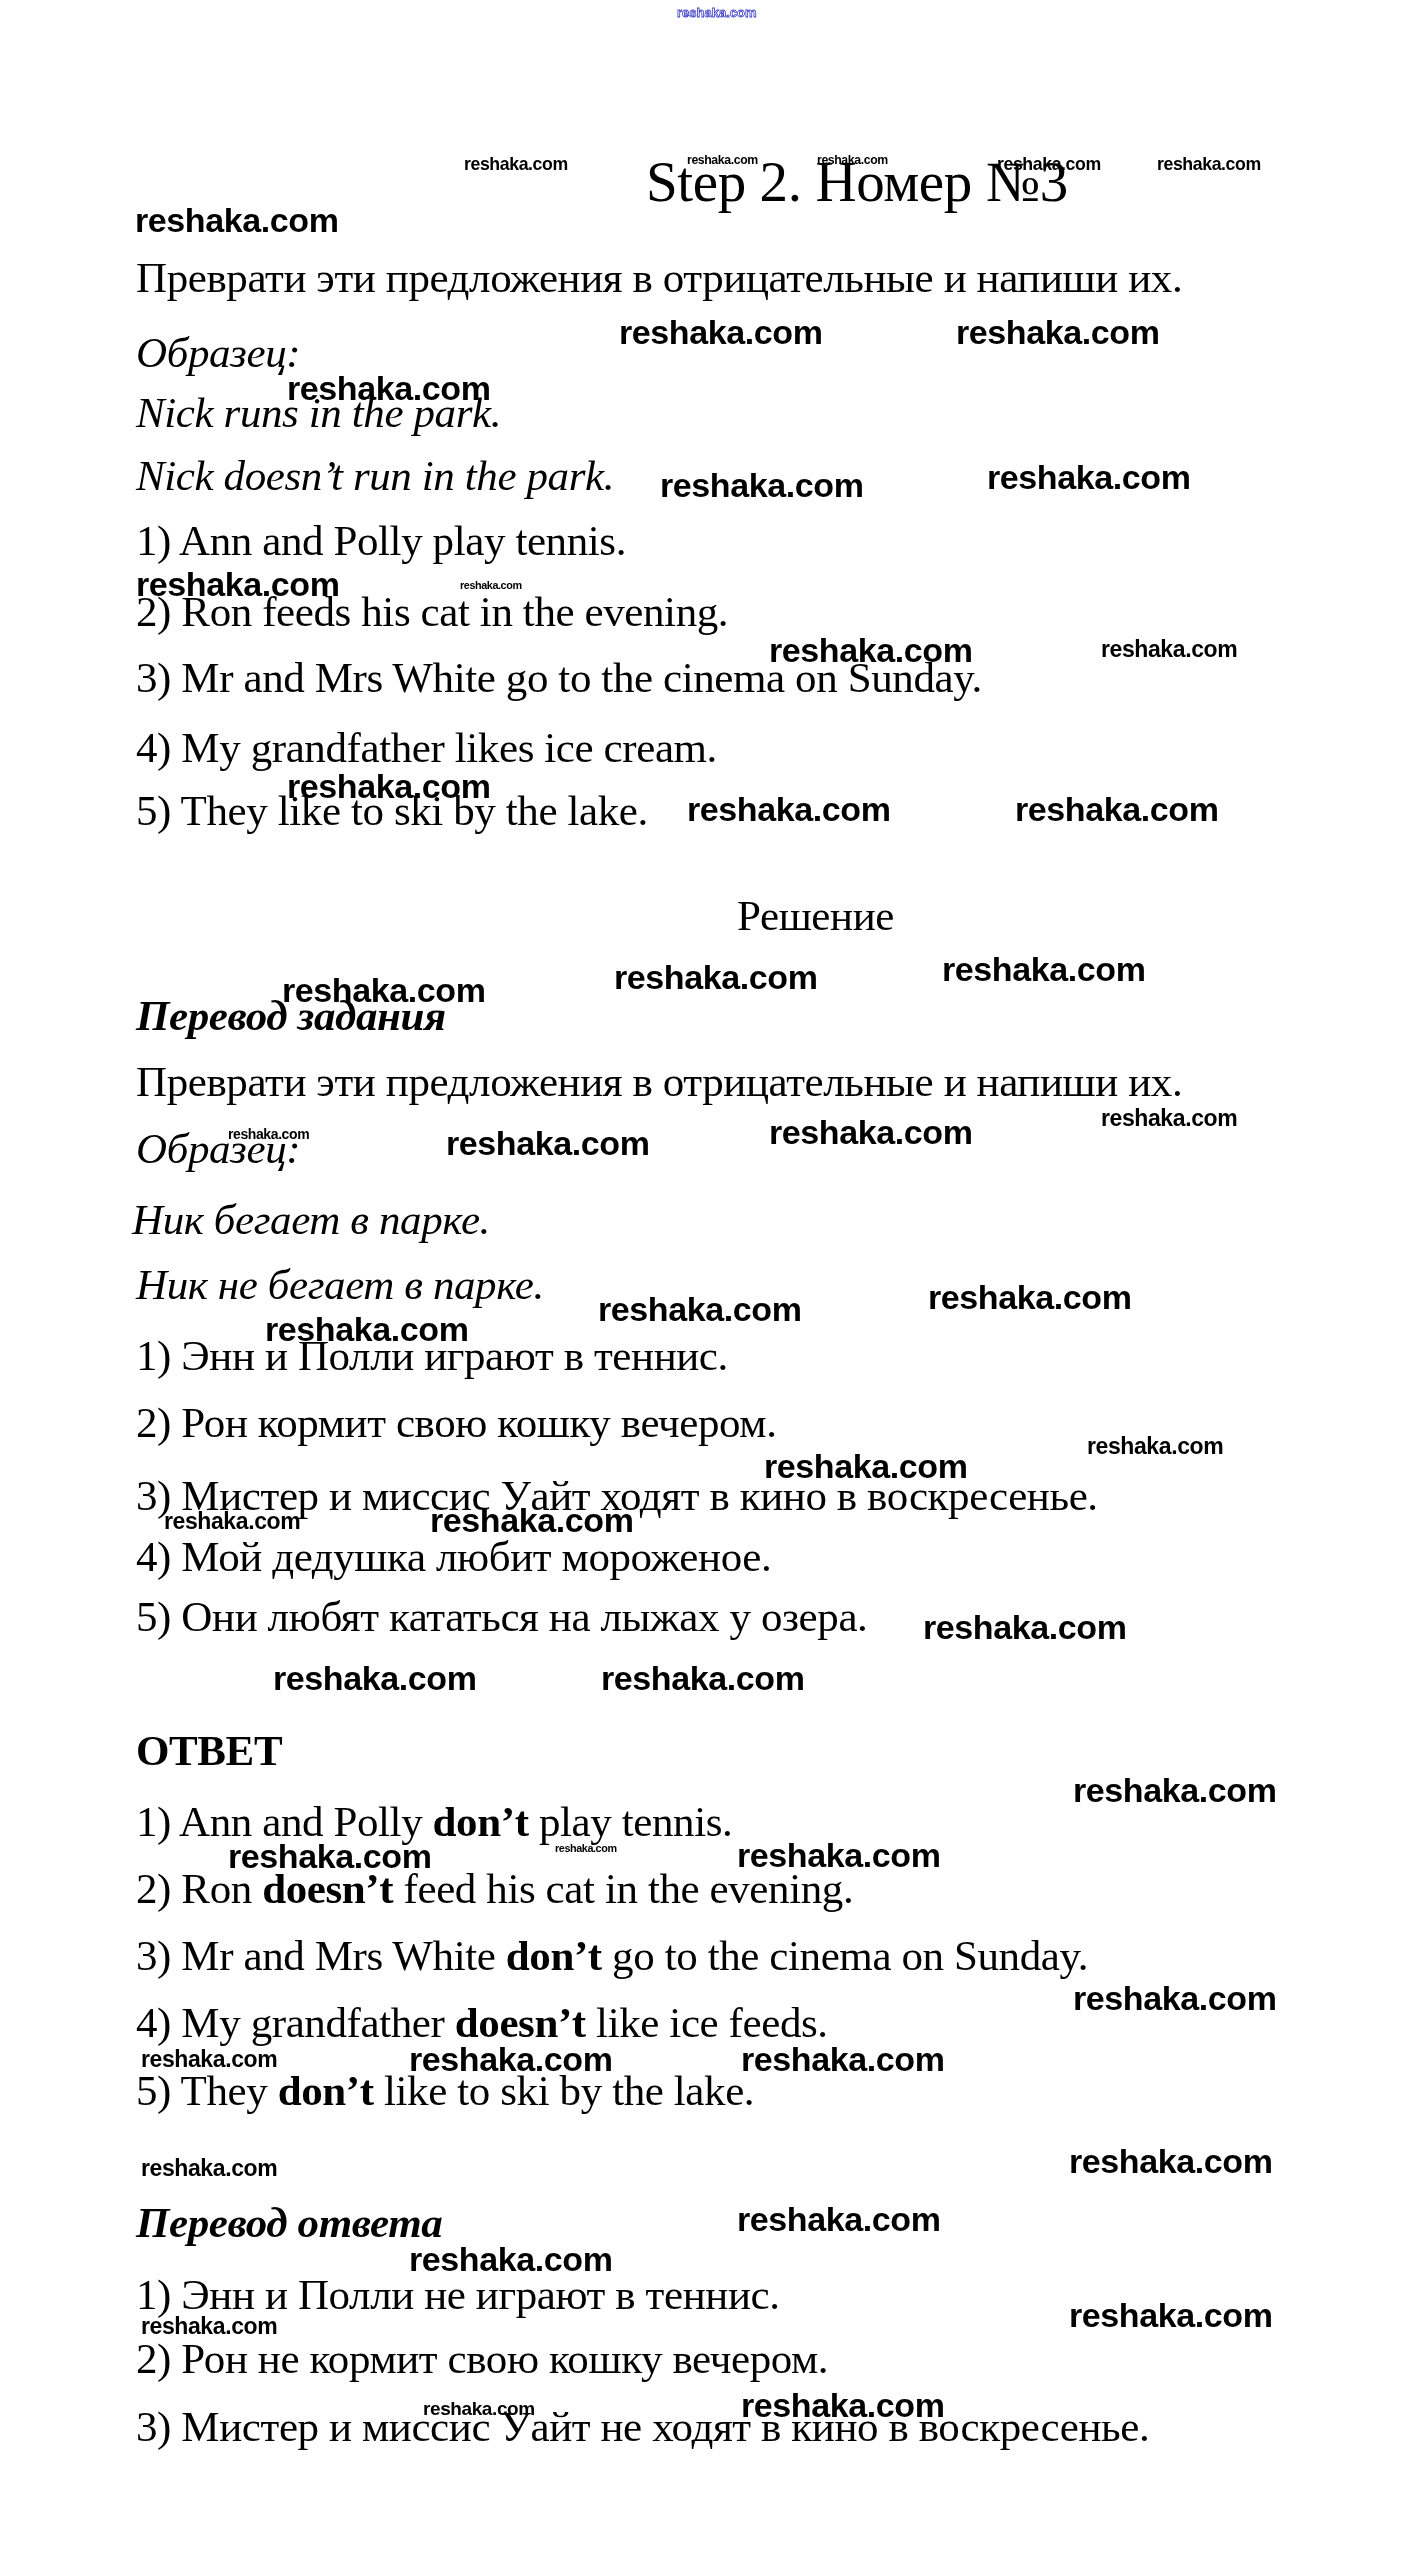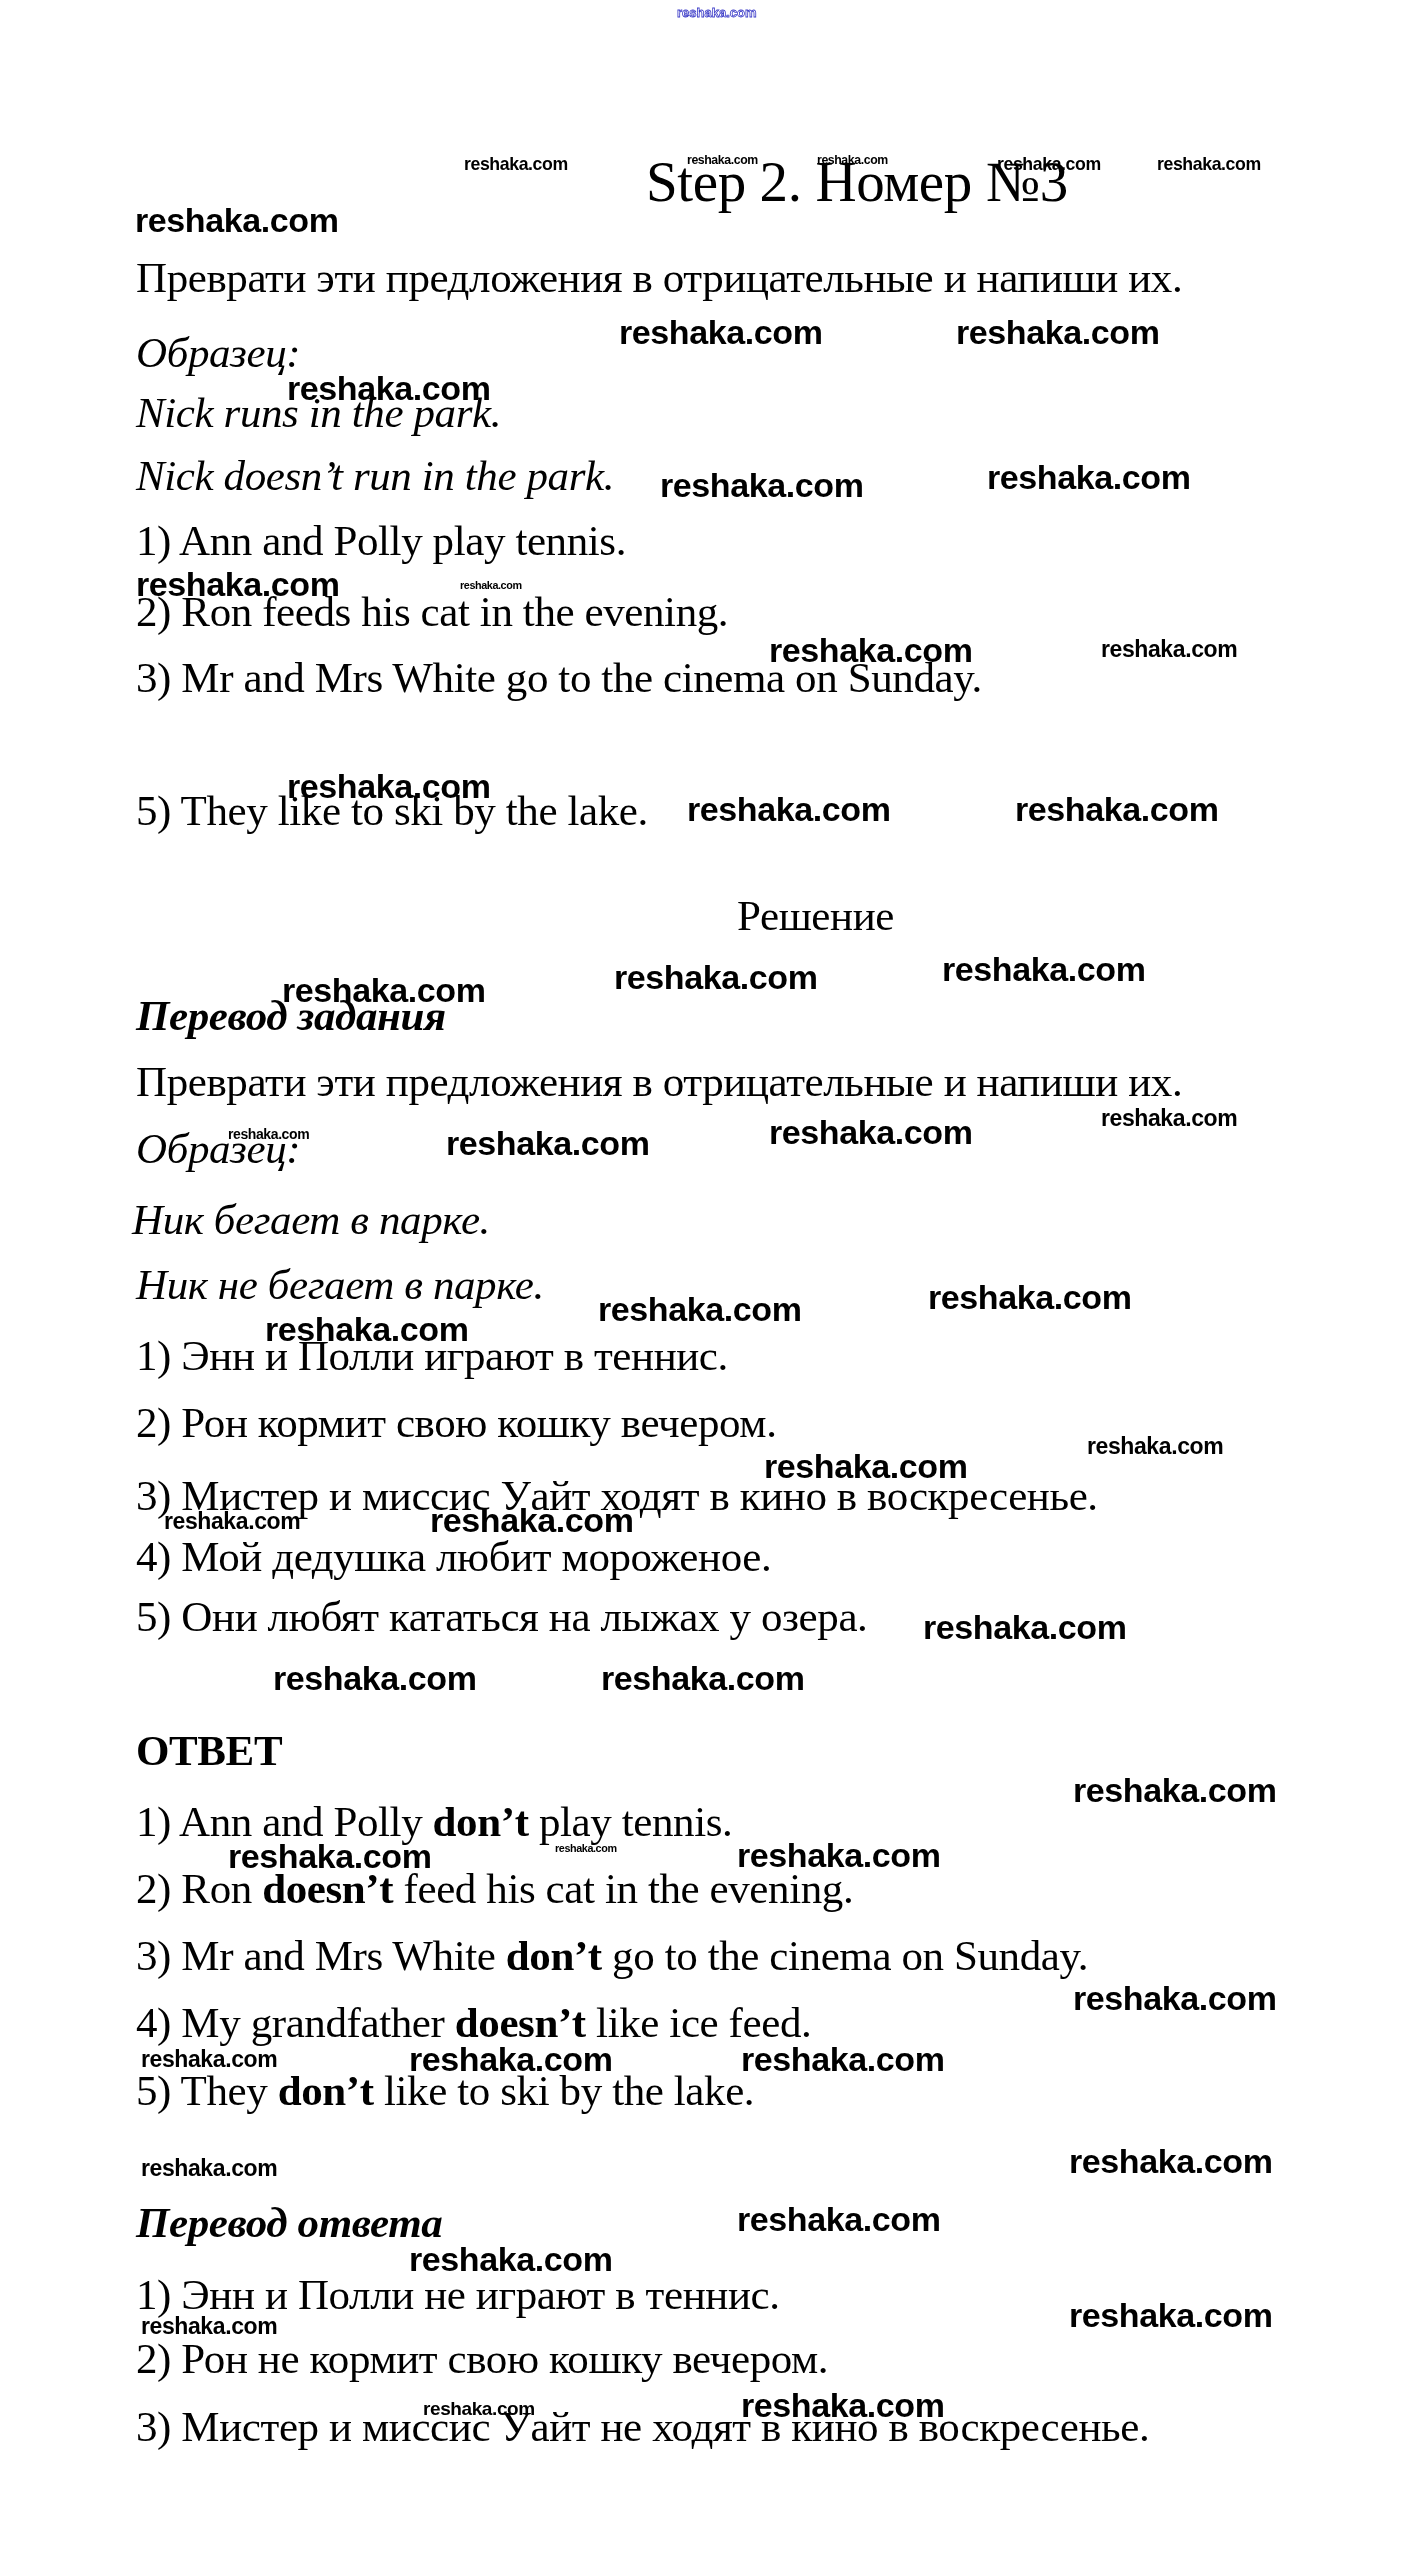--- a/index.html
+++ b/index.html
@@ -53,20 +53,21 @@
 
   <div class="line" style="left:136px;top:254px;">Преврати эти предложения в отрицательные и напиши их.</div>
 
   <div class="line italic" style="left:136px;top:329px;">Образец:</div>
   <div class="line italic" style="left:136px;top:452px;">Nick doesn’t run in the park.</div>
   <div class="line italic" style="left:136px;top:389px;">Nick runs in the park.</div>
 
   <div class="line" style="left:136px;top:517px;">1) Ann and Polly play tennis.</div>
   <div class="line" style="left:136px;top:588px;">2) Ron feeds his cat in the evening.</div>
   <div class="line" style="left:136px;top:654px;">3) Mr and Mrs White go to the cinema on Sunday.</div>
+  <div class="line" style="left:136px;top:724px;">4) My grandfather likes ice cream.</div>
   <div class="line" style="left:136px;top:787px;">5) They like to ski by the lake.</div>
 
   <div class="line" style="left:737px;top:892px;">Решение</div>
 
   <div class="line bolditalic" style="left:136px;top:992px;">Перевод задания</div>
   <div class="line" style="left:136px;top:1058px;">Преврати эти предложения в отрицательные и напиши их.</div>
   <div class="line italic" style="left:136px;top:1125px;">Образец:</div>
   <div class="line italic" style="left:132px;top:1196px;">Ник бегает в парке.</div>
   <div class="line italic" style="left:136px;top:1261px;">Ник не бегает в парке.</div>
 
@@ -81,21 +82,21 @@
   <div class="line" style="left:136px;top:1798px;">
     <span>1) Ann and Polly </span><span class="neg">don’t</span><span> play tennis.</span>
   </div>
   <div class="line" style="left:136px;top:1865px;">
     <span>2) Ron </span><span class="neg">doesn’t</span><span> feed his cat in the evening.</span>
   </div>
   <div class="line" style="left:136px;top:1932px;">
     <span>3) Mr and Mrs White </span><span class="neg">don’t</span><span> go to the cinema on Sunday.</span>
   </div>
   <div class="line" style="left:136px;top:1999px;">
-    <span>4) My grandfather </span><span class="neg">doesn’t</span><span> like ice feed.</span>
+    <span>4) My grandfather </span><span class="neg">doesn’t</span><span> like ice feeds.</span>
   </div>
   <div class="line" style="left:136px;top:2067px;">
     <span>5) They </span><span class="neg">don’t</span><span> like to ski by the lake.</span>
   </div>
 
   <div class="line bolditalic" style="left:136px;top:2199px;">Перевод ответа</div>
 
   <div class="line" style="left:136px;top:2265px;margin-top:6px;">1) Энн и Полли не играют в теннис.</div>
   <div class="line" style="left:136px;top:2335px;">2) Рон не кормит свою кошку вечером.</div>
   <div class="line" style="left:136px;top:2403px;">3) Мистер и миссис Уайт не ходят в кино в воскресенье.</div>

